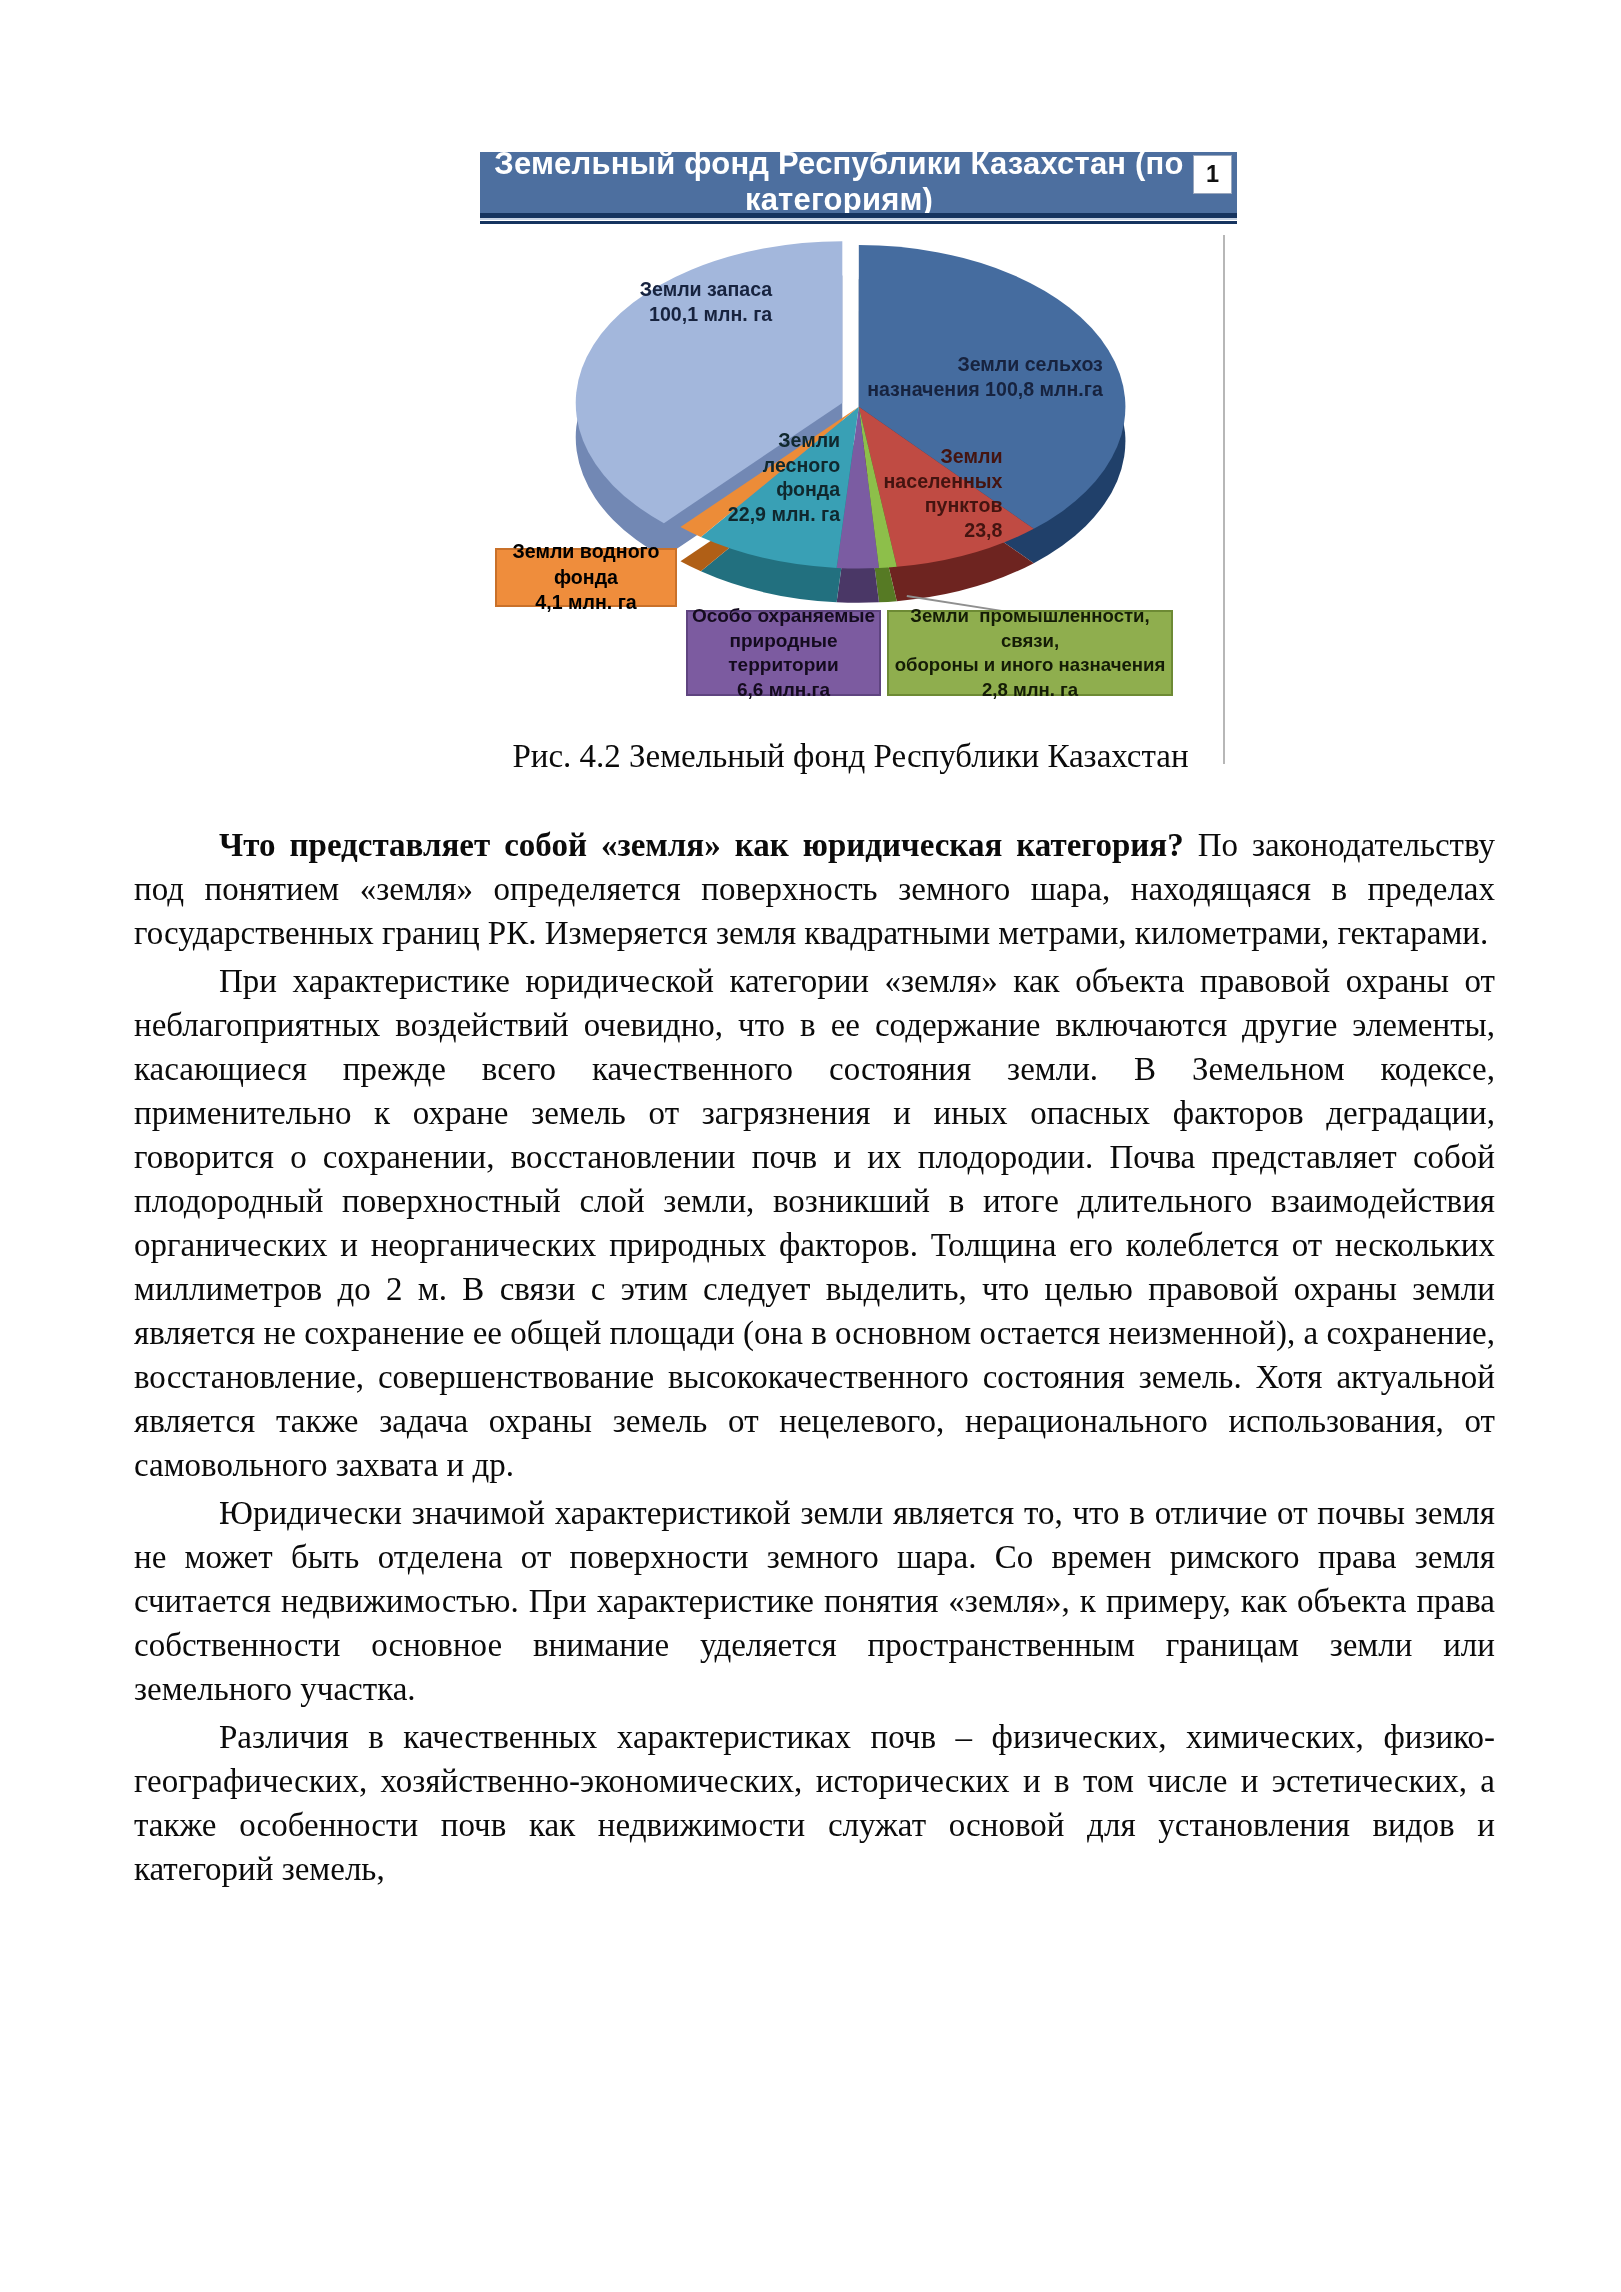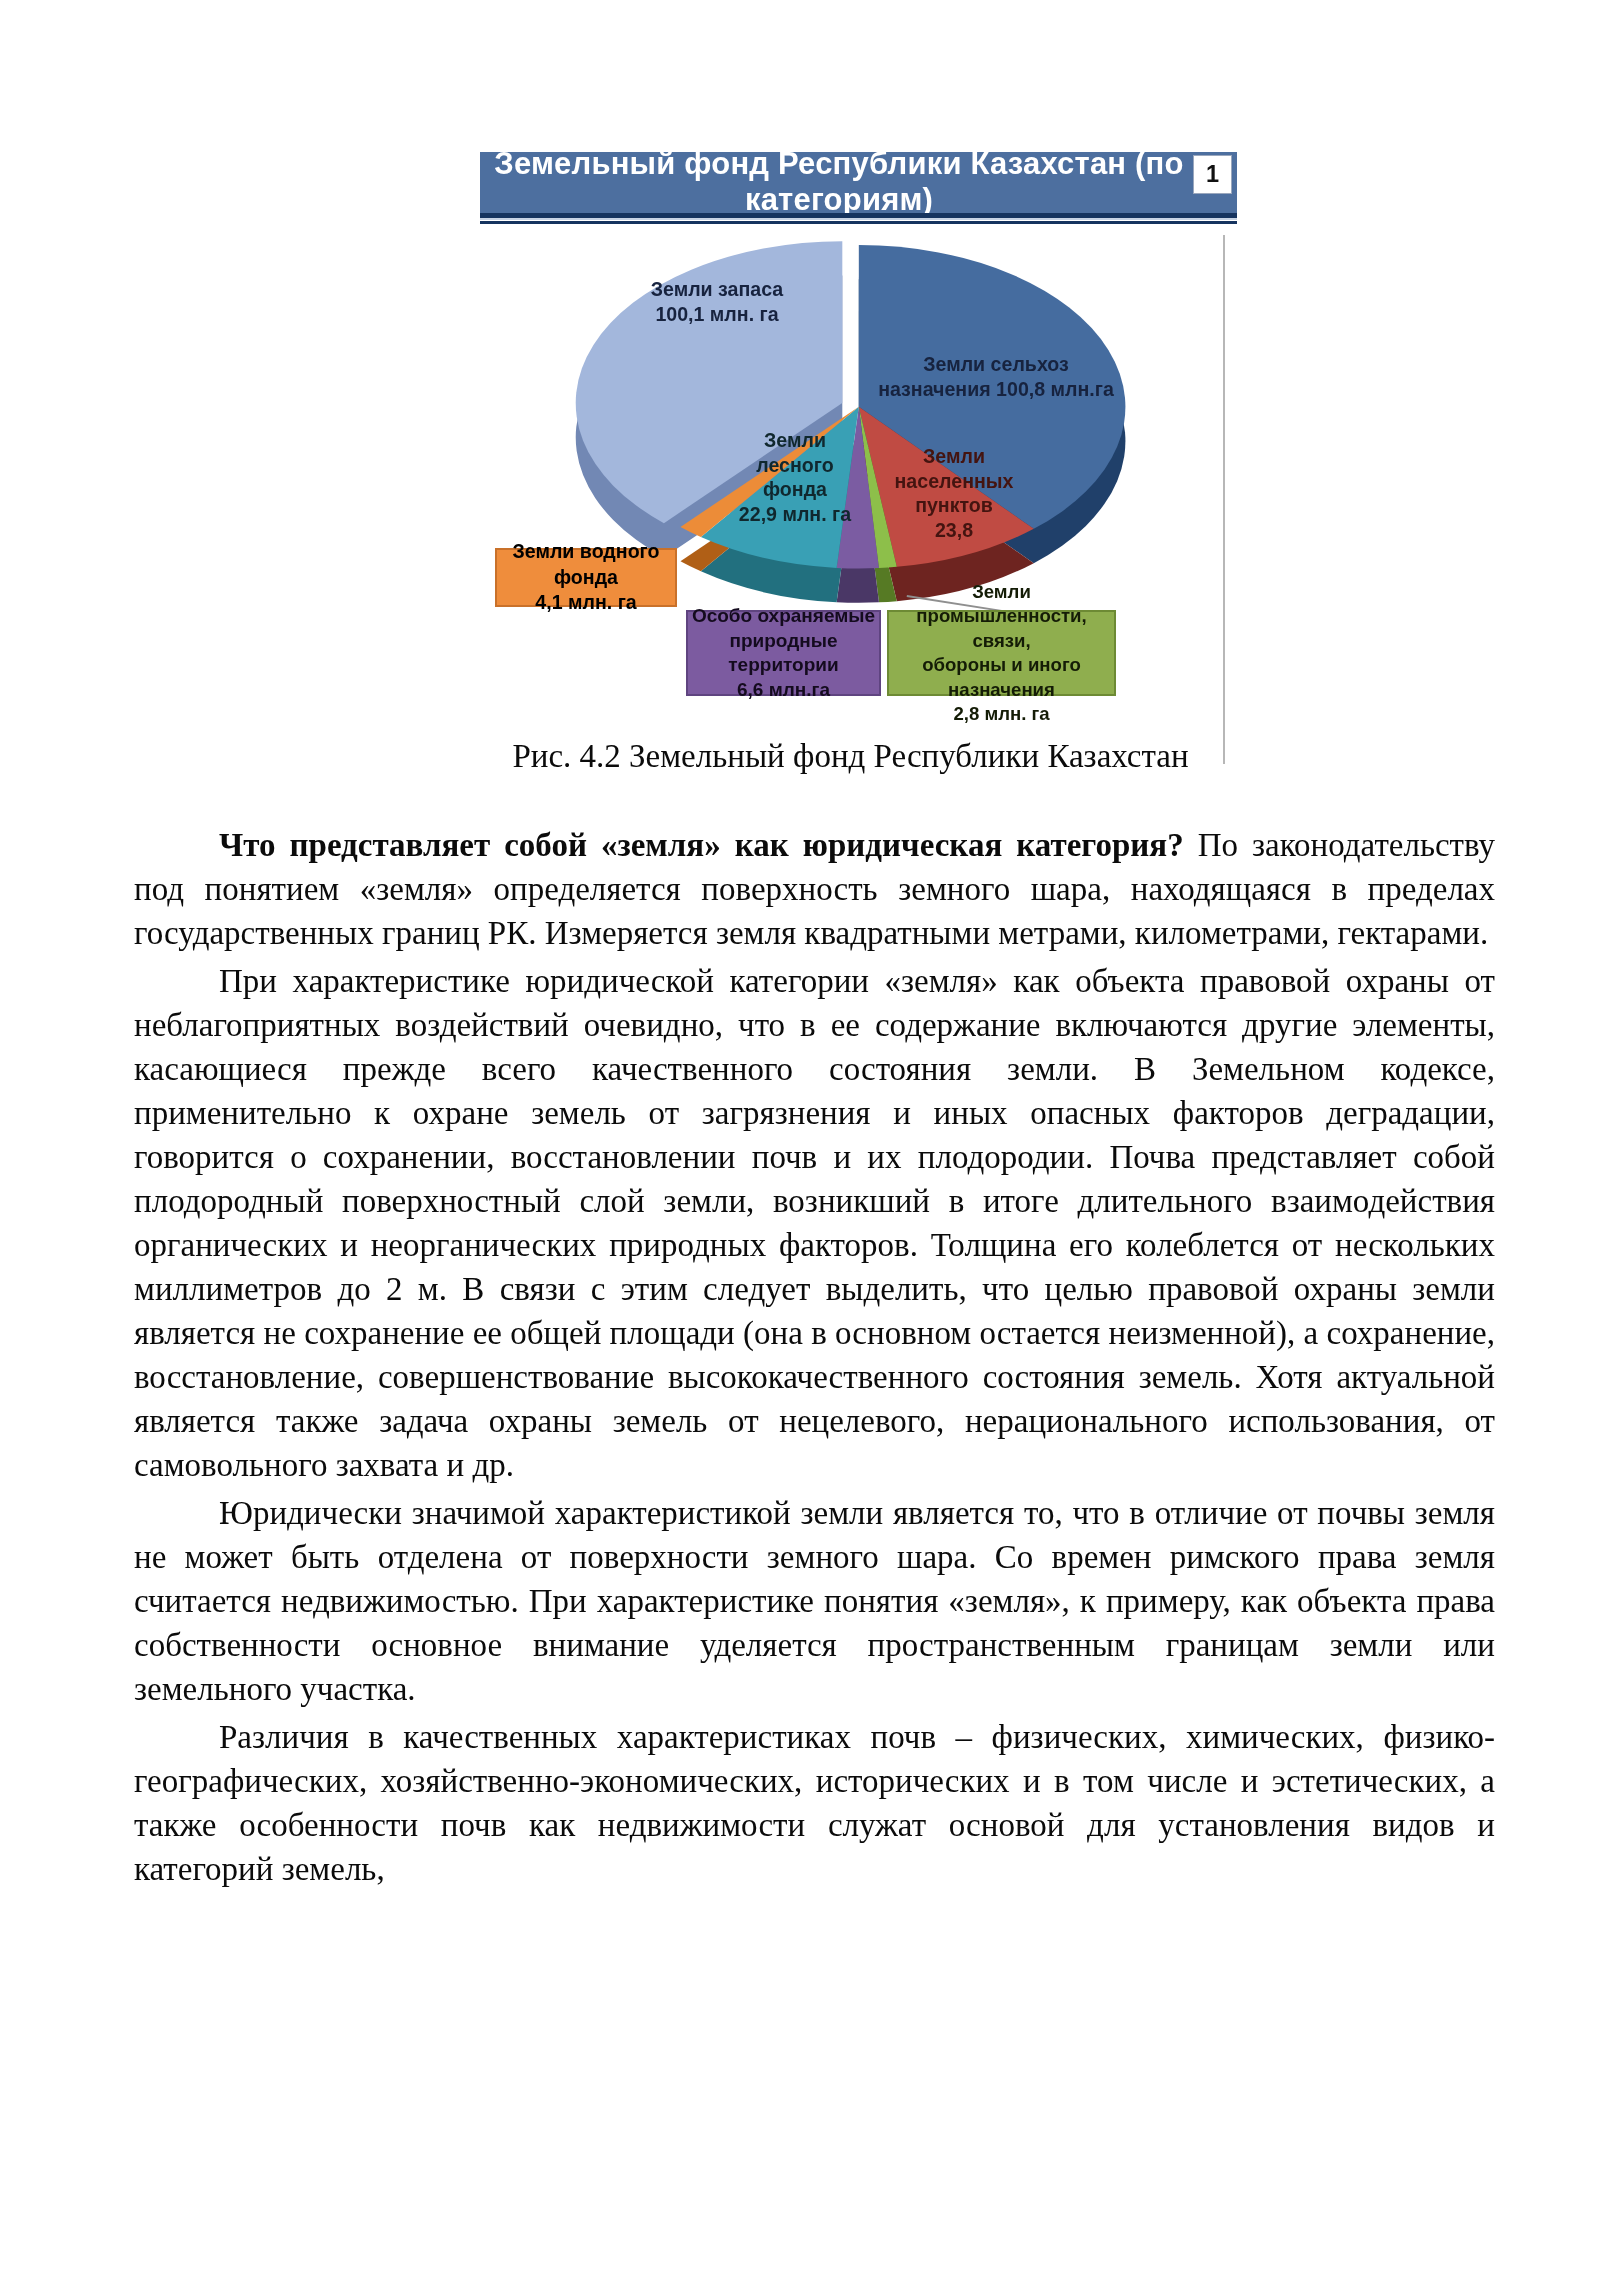--- a/index.html
+++ b/index.html
@@ -30,38 +30,37 @@
     position:absolute;left:742px;top:7.8px;width:37px;height:37px;
     background:#ffffff;border:1px solid #9aa7bd;
     display:flex;align-items:center;justify-content:center;
     font-family:"Liberation Sans", sans-serif;font-weight:bold;font-size:23.5px;color:#111;
   }
   .pie-svg{position:absolute;left:0;top:0;width:794px;height:598px;}
   .slide-right-edge{position:absolute;left:772px;top:88px;width:2px;height:529px;background:#b7b7b7;}
   .slice-label{
     position:absolute;transform:translate(-50%,-50%);
     font-family:"Liberation Sans", sans-serif;font-weight:bold;
-    font-size:19.6px;line-height:24.5px;text-align:center;white-space:pre-wrap;
+    font-size:19.6px;line-height:24.5px;text-align:right;white-space:pre-wrap;
     pointer-events:none;
-    margin-left:11px;
   }
   .lbl-reserve{left:255px;top:154px;}
   .lbl-agro{left:534px;top:229px;}
   .lbl-forest{left:333px;top:330px;}
   .lbl-settle{left:492px;top:346px;}
   .callout{
     position:absolute;
     font-family:"Liberation Sans", sans-serif;font-weight:bold;
     font-size:19.6px;line-height:25.5px;text-align:center;white-space:pre-wrap;
     display:flex;align-items:center;justify-content:center;
     box-sizing:border-box;border:2px solid transparent;
   }
   .callout-water{left:44px;top:401px;width:182px;height:59px;font-size:19.6px;}
   .callout-protected{left:235px;top:463px;width:195px;height:86px;font-size:19px;line-height:24.5px;}
-  .callout-industry{left:436px;top:463px;width:229px;height:86px;font-size:18.6px;line-height:24.5px;}
+  .callout-industry{left:436px;top:463px;width:286px;height:86px;font-size:18.6px;line-height:24.5px;}
   
   .caption{
     position:absolute;left:130px;top:738px;width:1441px;
     text-align:center;font-size:33px;
   }
   
   .body-text{
     position:absolute;left:130px;top:819px;width:1369px;
     font-size:33px;line-height:44px;text-align:justify;
   }

